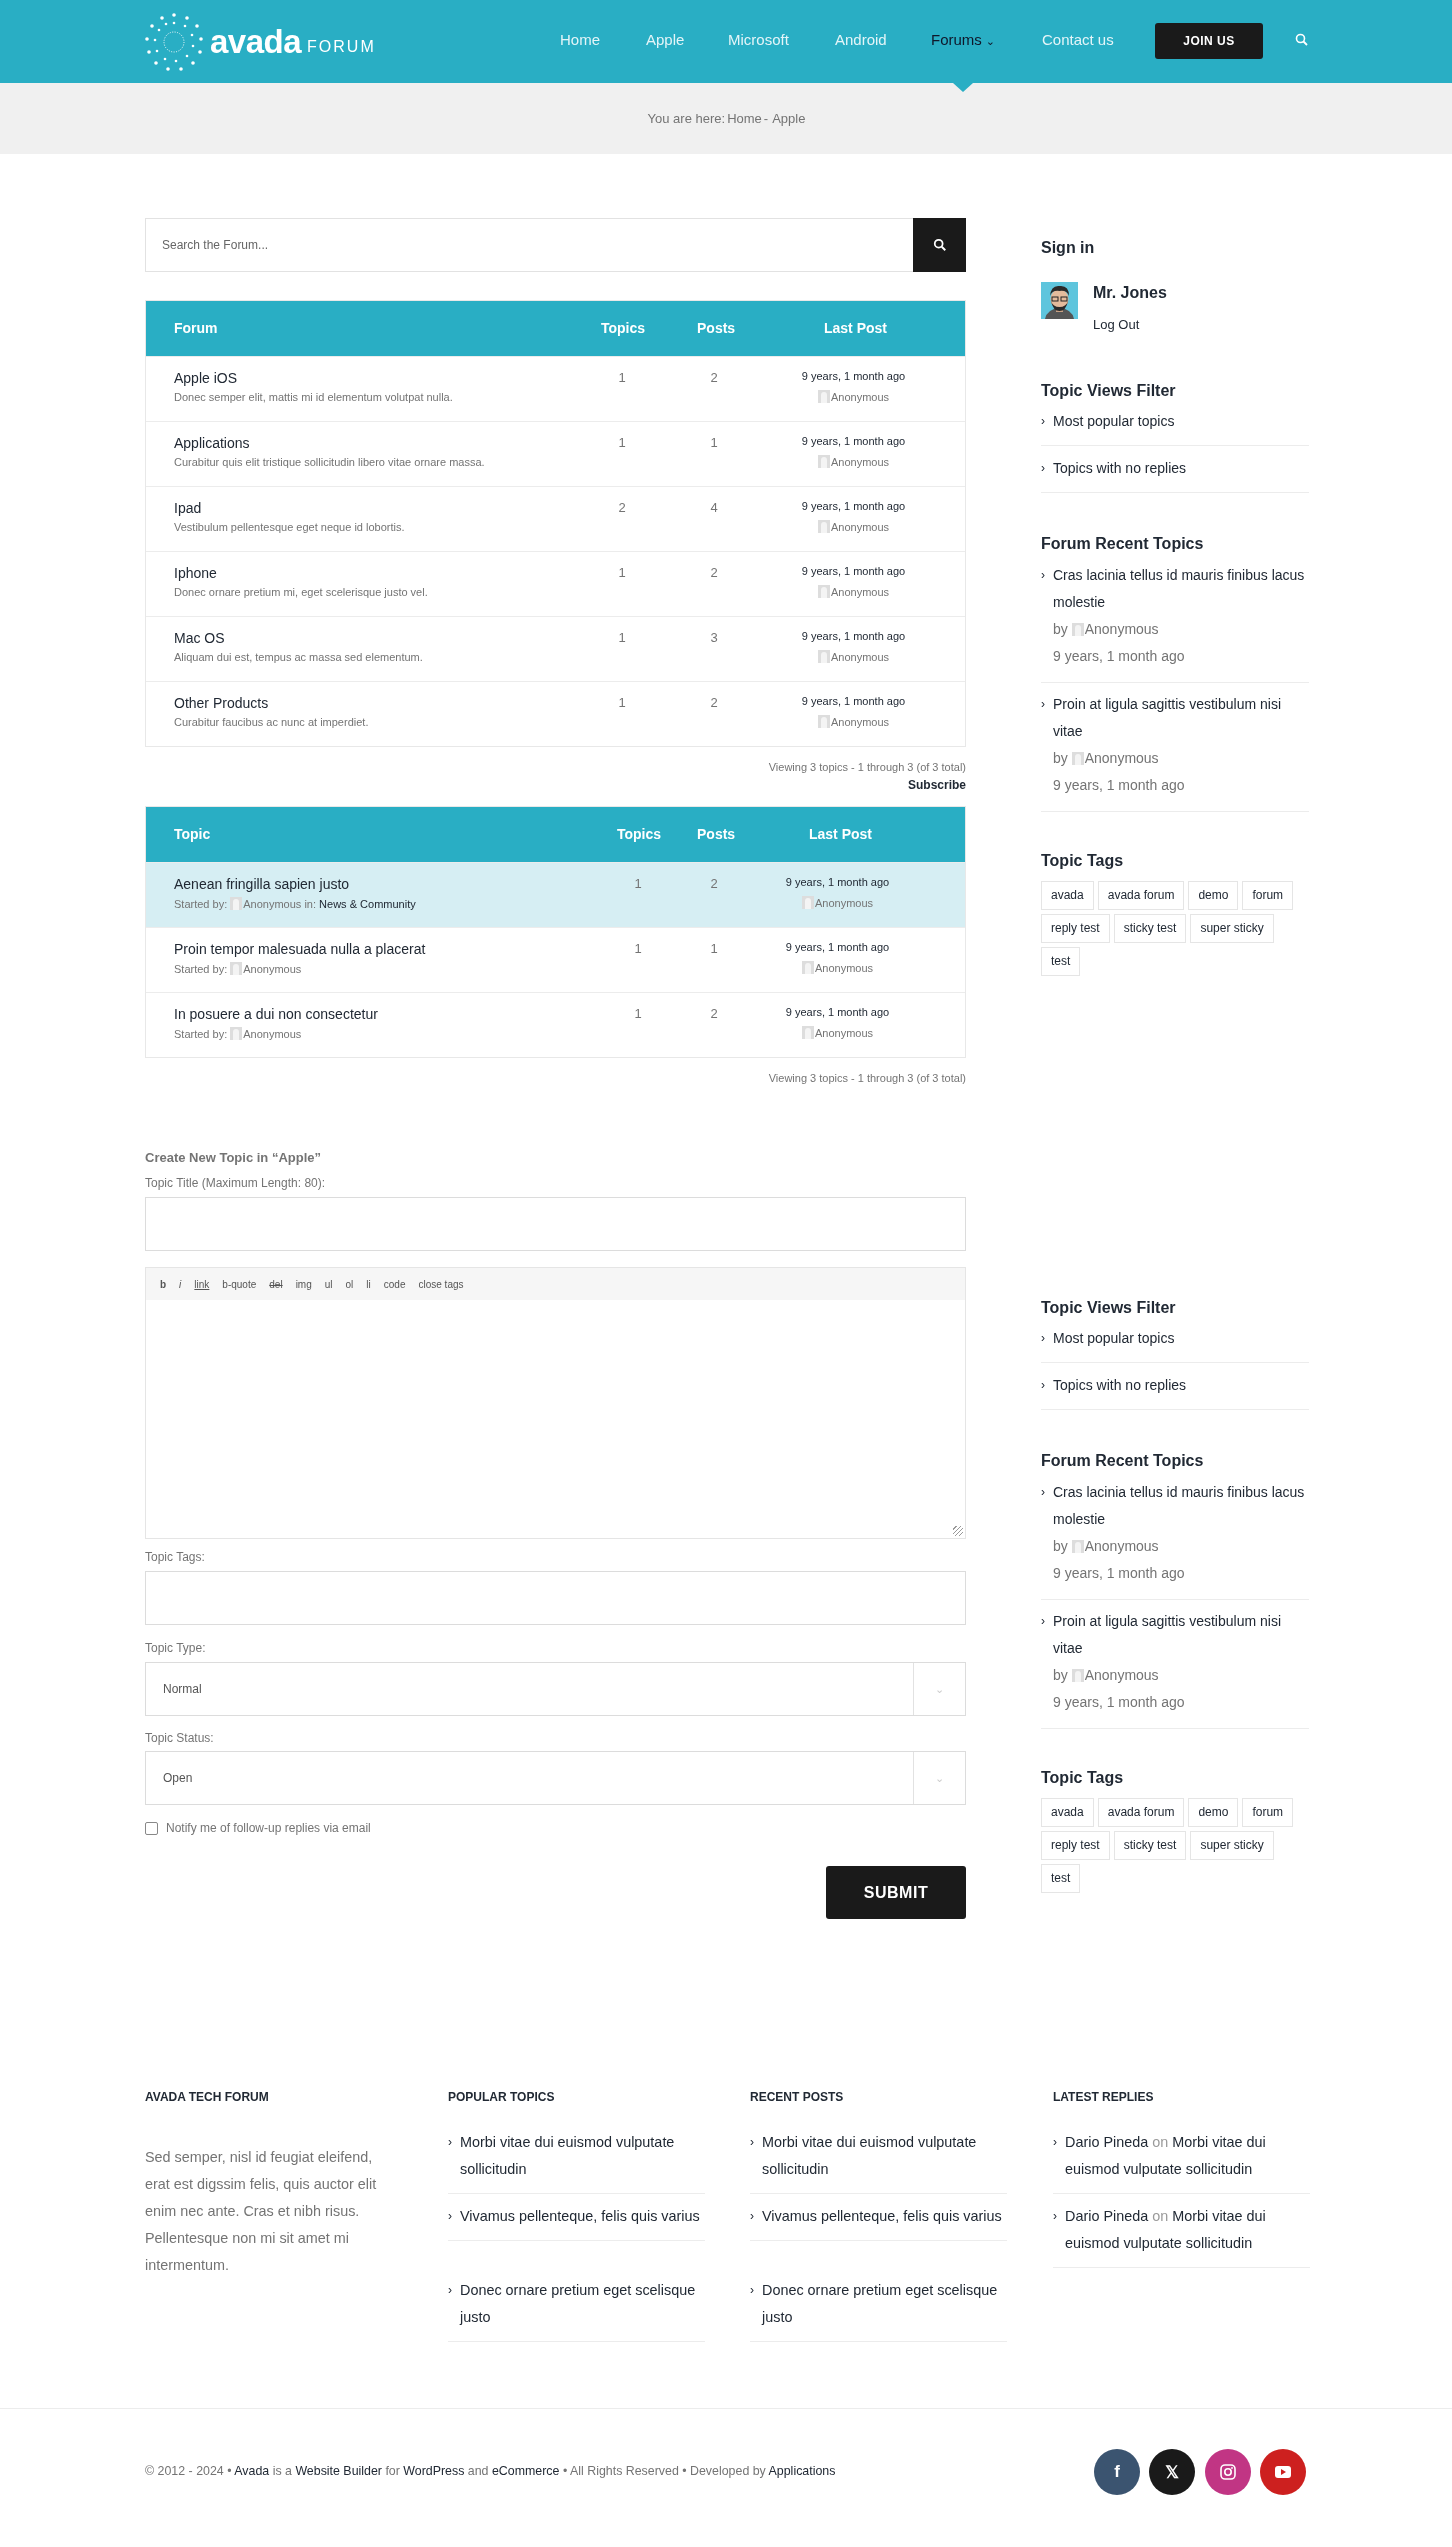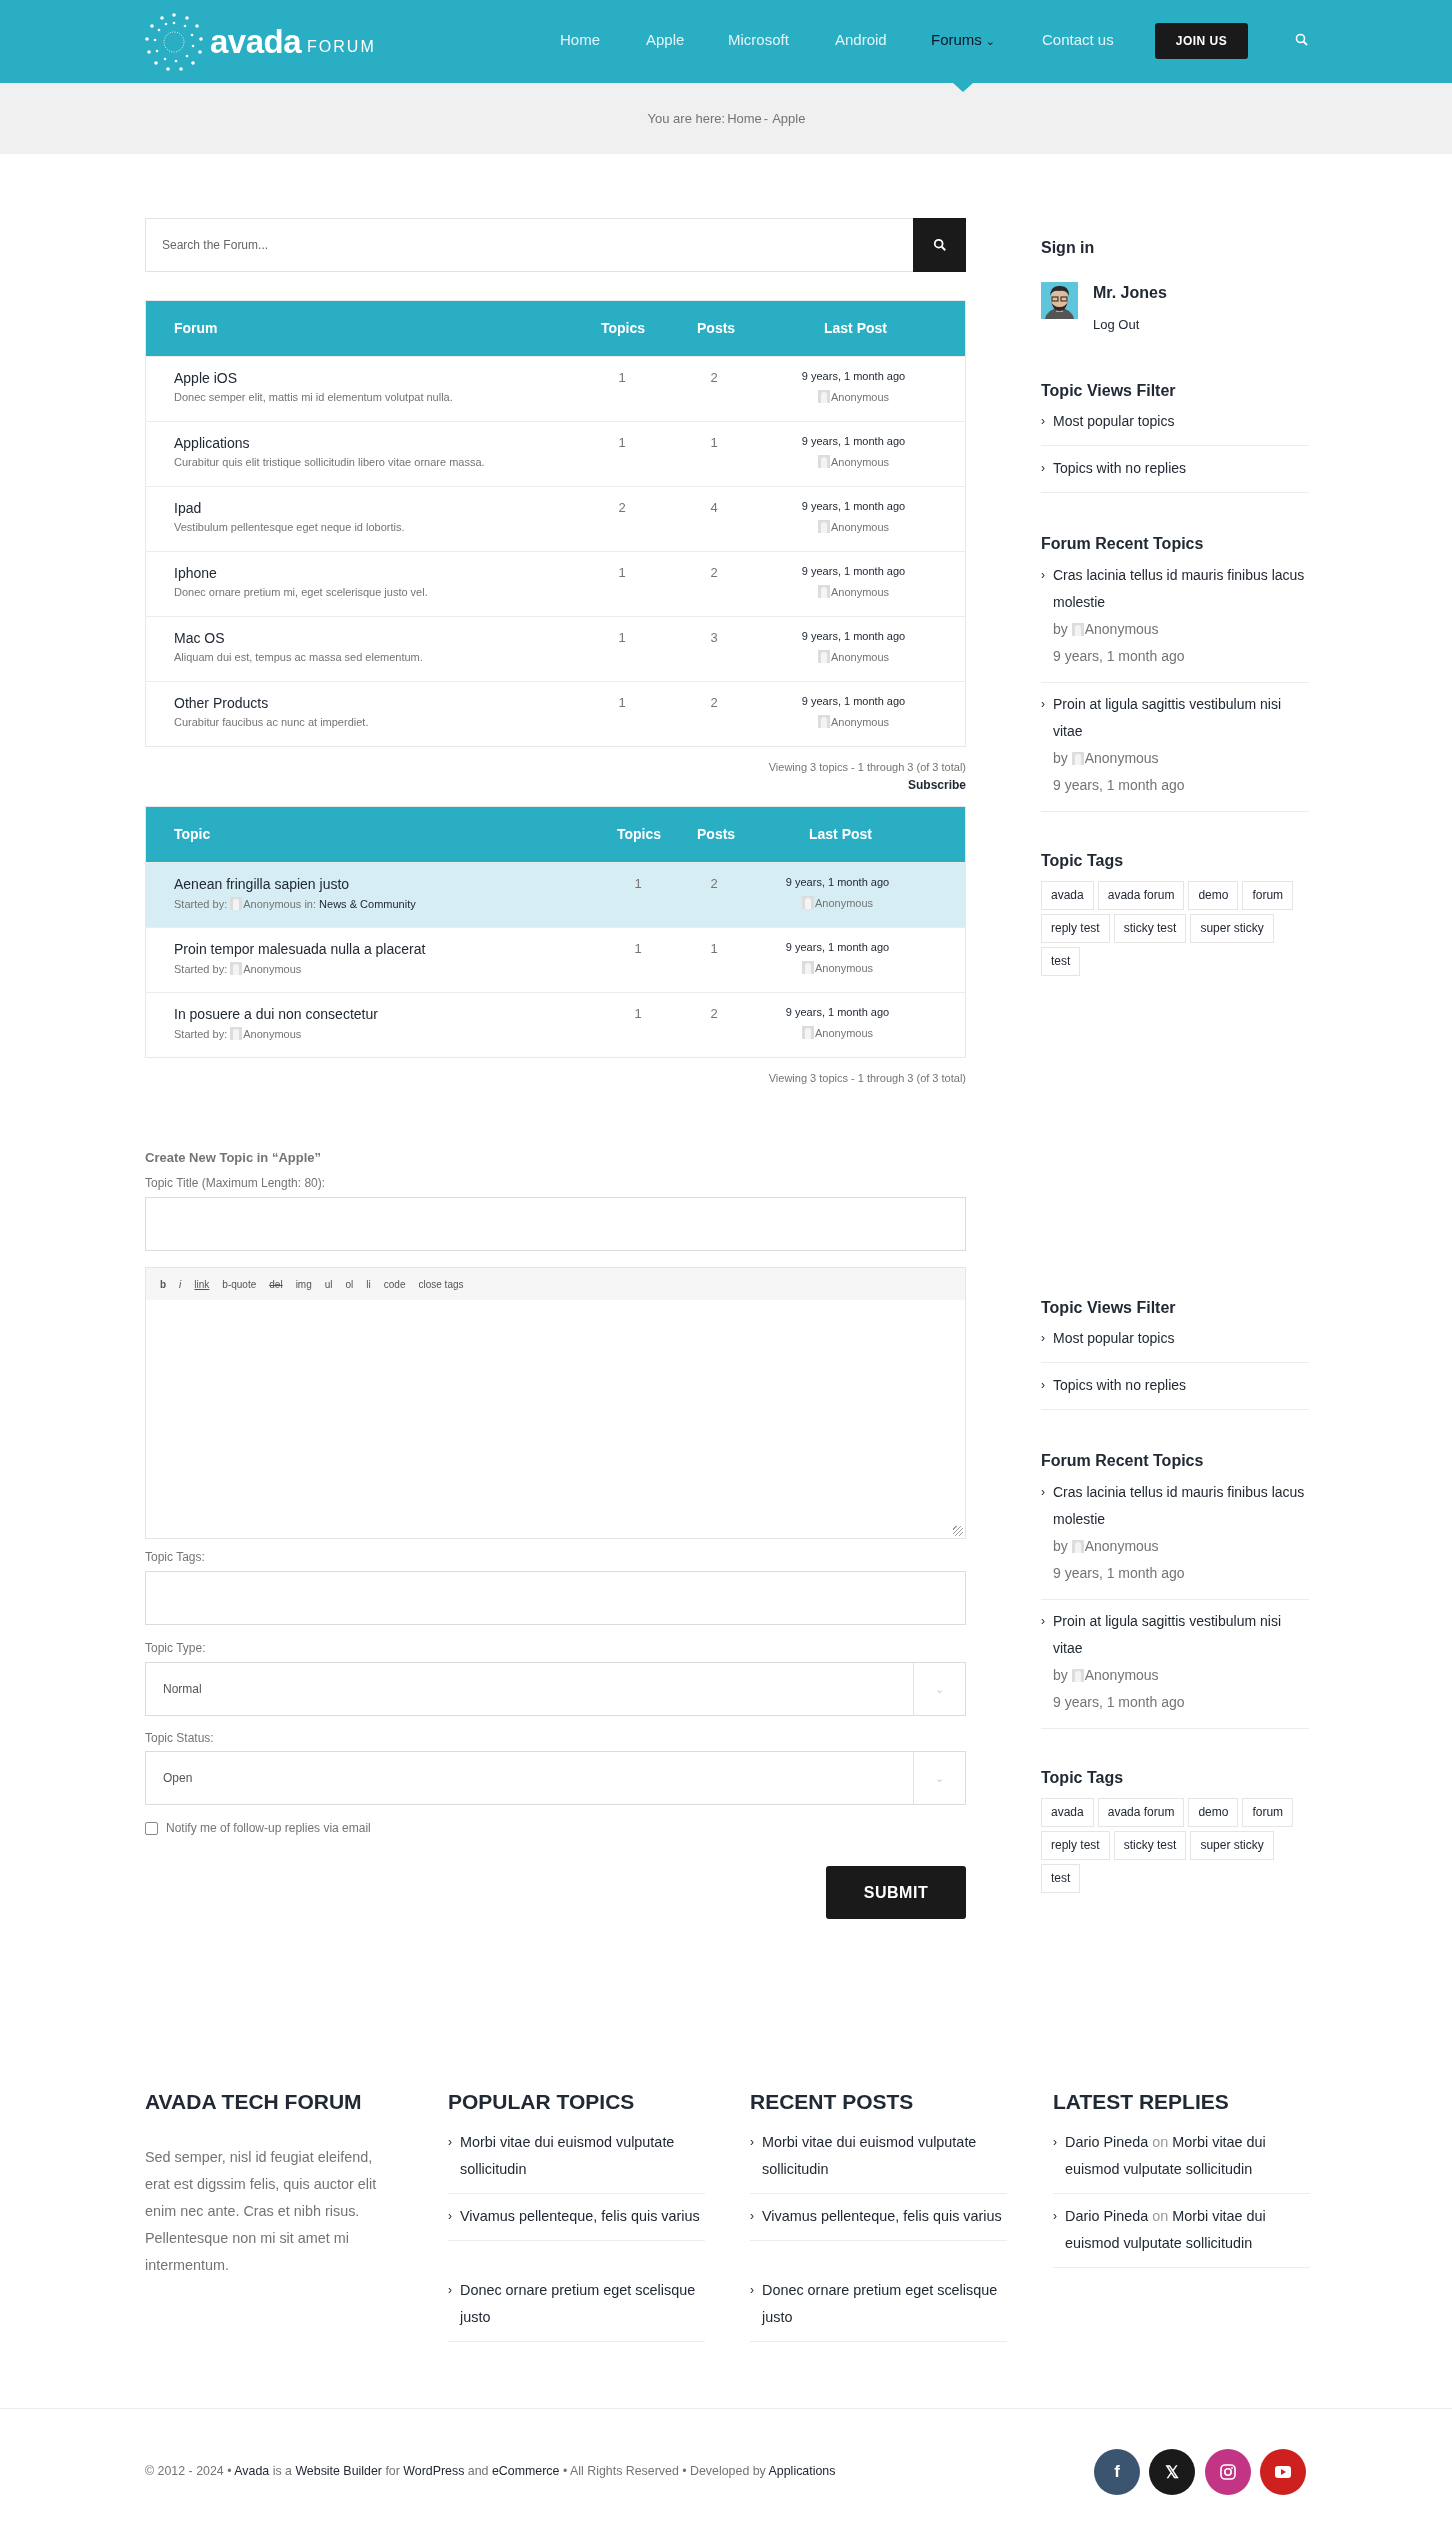--- a/index.html
+++ b/index.html
@@ -8,21 +8,21 @@
 a{color:inherit;text-decoration:none}
 .header{position:absolute;left:0;top:0;width:1453px;height:83px;background:#29aec4}
 .logo{position:absolute;left:144px;top:12px;display:flex;align-items:center;height:60px}
 .logo svg{width:60px;height:60px}
 .logo-word{color:#fff;font-weight:700;font-size:33px;margin-left:6px;letter-spacing:-0.5px}
 .logo-sub{color:#fff;font-size:16px;letter-spacing:2px;margin-left:6px;margin-top:10px}
 .nav{position:absolute;top:0;left:0;height:83px}
 .nav a{position:absolute;top:31px;color:#e4f5f8;font-size:15px;white-space:nowrap}
 .nav a.active{color:#0f172a;font-weight:400}
 .nav .chev{font-size:11px;margin-left:4px}
-.join{position:absolute;left:1155px;top:23px;width:93px;height:36px;background:#1a1a1a;border-radius:3px;color:#fff;font-weight:700;font-size:12px;display:flex;align-items:center;justify-content:center;letter-spacing:0.5px}
+.join{position:absolute;left:1155px;top:23px;width:108px;height:36px;background:#1a1a1a;border-radius:3px;color:#fff;font-weight:700;font-size:12px;display:flex;align-items:center;justify-content:center;letter-spacing:0.5px}
 .hsearch{position:absolute;left:1294px;top:32px;width:16px;height:16px}
 .caret{position:absolute;left:953px;top:83px;width:0;height:0;border-left:10px solid transparent;border-right:10px solid transparent;border-top:9px solid #29aec4;z-index:3}
 .crumbbar{position:absolute;left:0;top:83px;width:1453px;height:71px;background:#f0f0f0;display:flex;align-items:center;justify-content:center;color:#747474;font-size:13px}
 .crumbbar span{margin:0 2px}
 .search-wrap{position:absolute;left:145px;top:218px;width:821px;height:54px;border:1px solid #e2e2e2;display:flex}
 .search-wrap input{flex:1;border:0;outline:0;padding-left:16px;font-size:12px;font-family:"Liberation Sans",sans-serif;color:#555}
 .search-wrap input::placeholder{color:#666}
 .search-btn{width:53px;height:54px;margin-top:-1px;margin-right:-1px;background:#1a1a1a;display:flex;align-items:center;justify-content:center}
 .tbl{position:absolute;left:145px;width:821px;border:1px solid #e8e8e8}
 .thead{height:55px;background:#29aec4;color:#fff;font-weight:700;font-size:14px;position:relative}
@@ -57,21 +57,21 @@
 .side{position:absolute;left:1041px;width:268px}
 .wt{font-size:16px;font-weight:700;color:#212934;position:absolute;left:0;white-space:nowrap}
 .user-av{position:absolute;left:0;top:63px;width:37px;height:37px;background:#5ec5dd;overflow:hidden}
 .uname{position:absolute;left:52px;top:65px;font-size:16px;font-weight:700}
 .logout{position:absolute;left:52px;top:98px;font-size:13px}
 .wl{position:absolute;left:0;width:268px;border-bottom:1px solid #ececec;font-size:14px;color:#212934;line-height:27px;padding-left:12px}
 .wl .ch{position:absolute;left:0;top:0;font-size:12px}
 .wl .m{color:#747474}
 .tags{position:absolute;left:0;width:268px;display:flex;flex-wrap:wrap;gap:4px 4px}
 .tag{border:1px solid #e5e5e5;font-size:12px;padding:0 9px;height:29px;line-height:27px;color:#212934;margin-right:0}
-.ftitle{position:absolute;font-size:21px;font-weight:700;color:#212934;top:2090px}
+.ftitle{position:absolute;font-size:12px;font-weight:700;color:#212934;top:2090px}
 .fabout{position:absolute;left:145px;top:2144px;width:244px;font-size:14.4px;color:#747474;line-height:27px}
 .fl{position:absolute;width:257px;border-bottom:1px solid #ececec;font-size:14.4px;color:#212934;line-height:27px;padding-left:12px;padding-bottom:10px}
 .fl .ch{position:absolute;left:0;top:0;font-size:12px}
 .fl .on{color:#9a9a9a}
 .fdiv{position:absolute;left:0;top:2408px;width:1453px;height:1px;background:#ececec}
 .copy{position:absolute;left:145px;top:2464px;font-size:12.4px;color:#747474;white-space:nowrap}
 .copy b{font-weight:normal;color:#212934}
 .soc{position:absolute;top:2449px;width:46px;height:46px;border-radius:50%;display:flex;align-items:center;justify-content:center;color:#fff;font-weight:700;font-size:17px}
 </style>
 </head>

